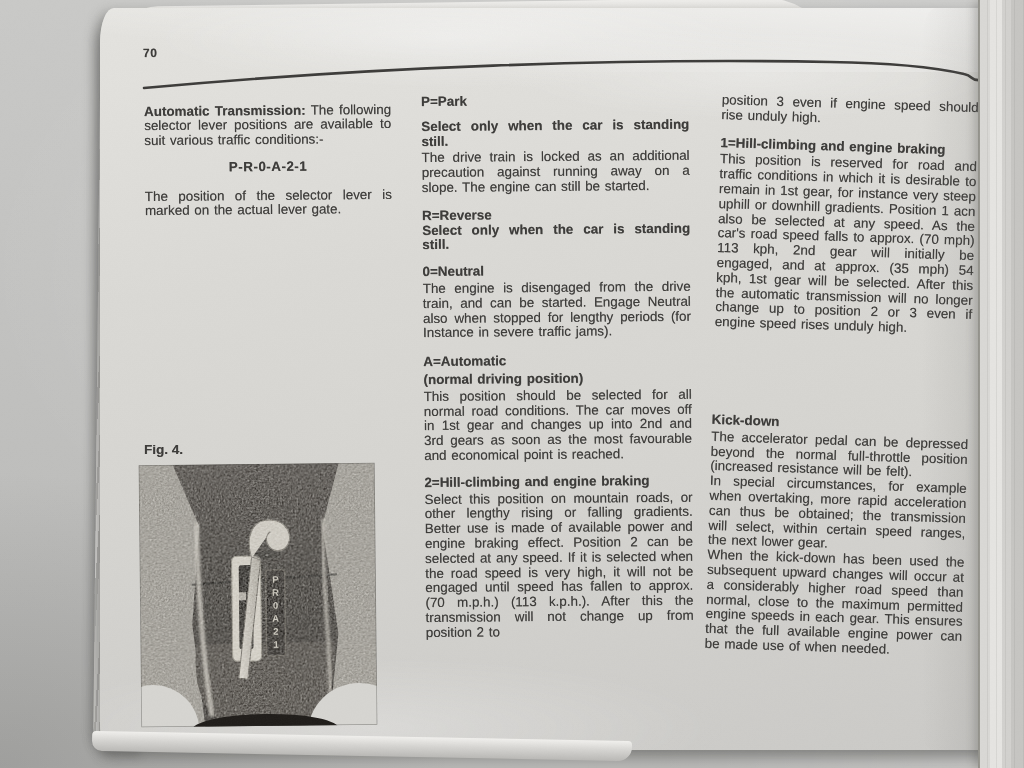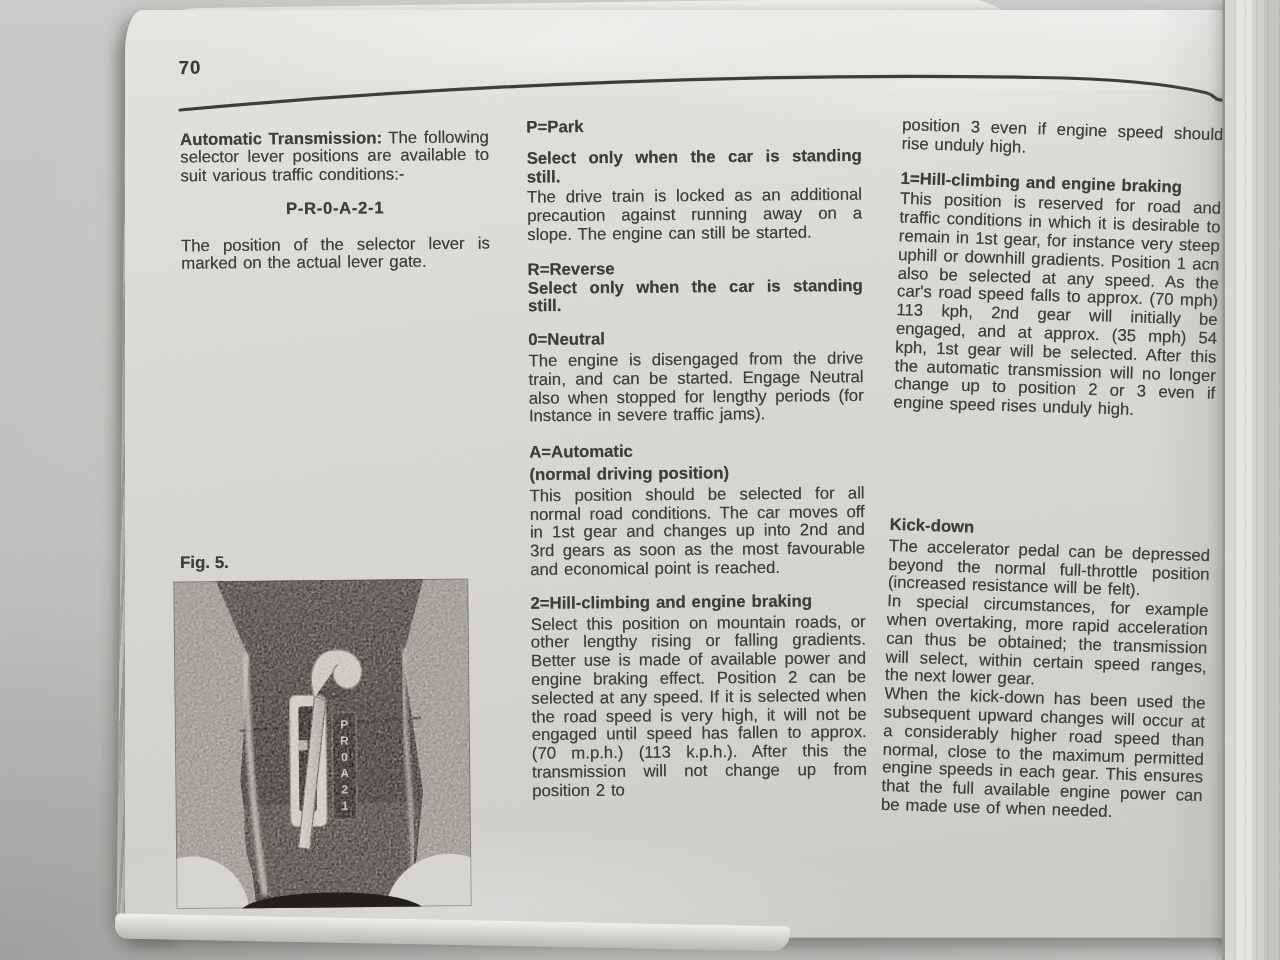--- a/index.html
+++ b/index.html
@@ -72,21 +72,21 @@
   }
   .facing-edge::after{
     content:"";position:absolute;inset:0;
     background:repeating-linear-gradient(90deg, rgba(120,120,115,.25) 0 1px, rgba(255,255,255,0) 1px 9px);
     opacity:.5;
   }
 
   
   .ink{color:#3c3b39;text-shadow:.2px .2px .4px rgba(60,59,57,.55);}
   .pageno{
-    position:absolute;left:43px;top:38px;font-size:15px;font-weight:bold;
+    position:absolute;left:43px;top:38px;font-size:12px;font-weight:bold;
     letter-spacing:.5px;transform:rotate(-1deg);
   }
   .rule-svg{position:absolute;left:40px;top:42px;pointer-events:none;}
 
   .col{position:absolute;font-size:13.4px;line-height:14.8px;word-spacing:1px;}
   .col p{margin:0;}
   .para{text-align:justify;}
   .h{font-weight:bold;}
   .sub{text-align:justify;}
   .code{font-weight:bold;text-align:center;letter-spacing:.5px;}
@@ -117,21 +117,21 @@
   <svg class="rule-svg" width="845" height="46" viewBox="0 0 845 46">
     <path d="M4,38 C230,17 480,8 690,12 C760,13 798,18 824,24 C834,26 830,31 840,30" fill="none" stroke="#3d3c3a" stroke-width="2.6" stroke-linecap="round"></path>
   </svg>
 
   <div class="col col-left ink">
     <p class="para"><b>Automatic Transmission:</b><span> The following selector lever positions are available to suit various traffic conditions:-</span></p>
     <p class="code mt13">P-R-0-A-2-1</p>
     <p class="para mt14">The position of the selector lever is marked on the actual lever gate.</p>
   </div>
 
-  <div class="figlabel ink">Fig. 5.</div>
+  <div class="figlabel ink">Fig. 4.</div>
 
   <div class="photo-wrap">
     <svg width="236" height="262" viewBox="0 0 236 262">
       <defs>
         <filter id="grainF" x="-10%" y="-10%" width="120%" height="120%">
           <feTurbulence type="fractalNoise" baseFrequency="0.55" numOctaves="2" stitchTiles="stitch" result="n"></feTurbulence>
           <feColorMatrix in="n" type="matrix" values="0 0 0 0 0.92  0 0 0 0 0.90  0 0 0 0 0.85  0.9 0.9 0.9 0 -0.85"></feColorMatrix>
         </filter>
         <filter id="softB">
             <feGaussianBlur stdDeviation="1.1"></feGaussianBlur>

